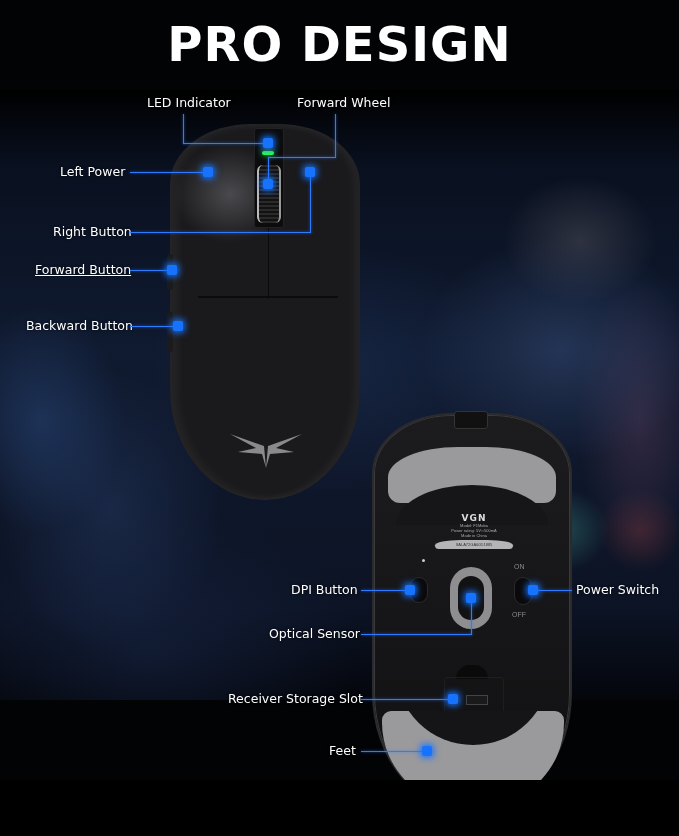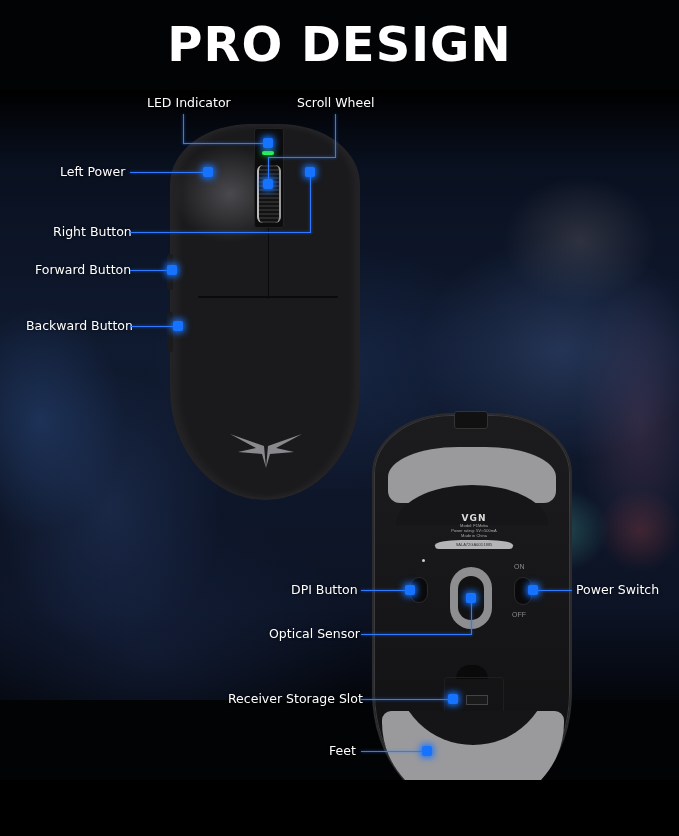--- a/index.html
+++ b/index.html
@@ -145,36 +145,36 @@
     <div class="slot"></div>
     <div class="slot-receiver"></div>
     <div class="foot-bottom"></div>
   </div>
 
   <span class="label" style="left:147px; top:95px;">LED Indicator</span>
   <div class="line" style="left:183px; top:114px; width:1px; height:30px;"></div>
   <div class="line" style="left:183px; top:143px; width:85px; height:1px;"></div>
   <div class="marker" style="left:263px; top:138px;"></div>
 
-  <span class="label" style="left:297px; top:95px;">Scroll Wheel</span>
+  <span class="label" style="left:297px; top:95px;">Forward Wheel</span>
   <div class="line" style="left:335px; top:114px; width:1px; height:43px;"></div>
   <div class="line" style="left:268px; top:157px; width:68px; height:1px;"></div>
   <div class="line" style="left:268px; top:157px; width:1px; height:26px;"></div>
   <div class="marker" style="left:263px; top:179px;"></div>
 
   <span class="label" style="left:60px; top:164px;">Left Power</span>
   <div class="line" style="left:130px; top:172px; width:76px; height:1px;"></div>
   <div class="marker" style="left:203px; top:167px;"></div>
 
   <span class="label" style="left:53px; top:224px;">Right Button</span>
   <div class="line" style="left:130px; top:232px; width:181px; height:1px;"></div>
   <div class="line" style="left:310px; top:175px; width:1px; height:58px;"></div>
   <div class="marker" style="left:305px; top:167px;"></div>
 
-  <span class="label" style="left:35px; top:262px;">Forward Button</span>
+  <span class="label" style="left:35px; top:262px;text-decoration:underline;">Forward Button</span>
   <div class="line" style="left:130px; top:270px; width:38px; height:1px;"></div>
   <div class="marker" style="left:167px; top:265px;"></div>
 
   <span class="label" style="left:26px; top:318px;">Backward Button</span>
   <div class="line" style="left:130px; top:326px; width:44px; height:1px;"></div>
   <div class="marker" style="left:173px; top:321px;"></div>
 
   <span class="label" style="left:291px; top:582px;">DPI Button</span>
   <div class="line" style="left:361px; top:590px; width:45px; height:1px;"></div>
   <div class="marker" style="left:405px; top:585px;"></div>

